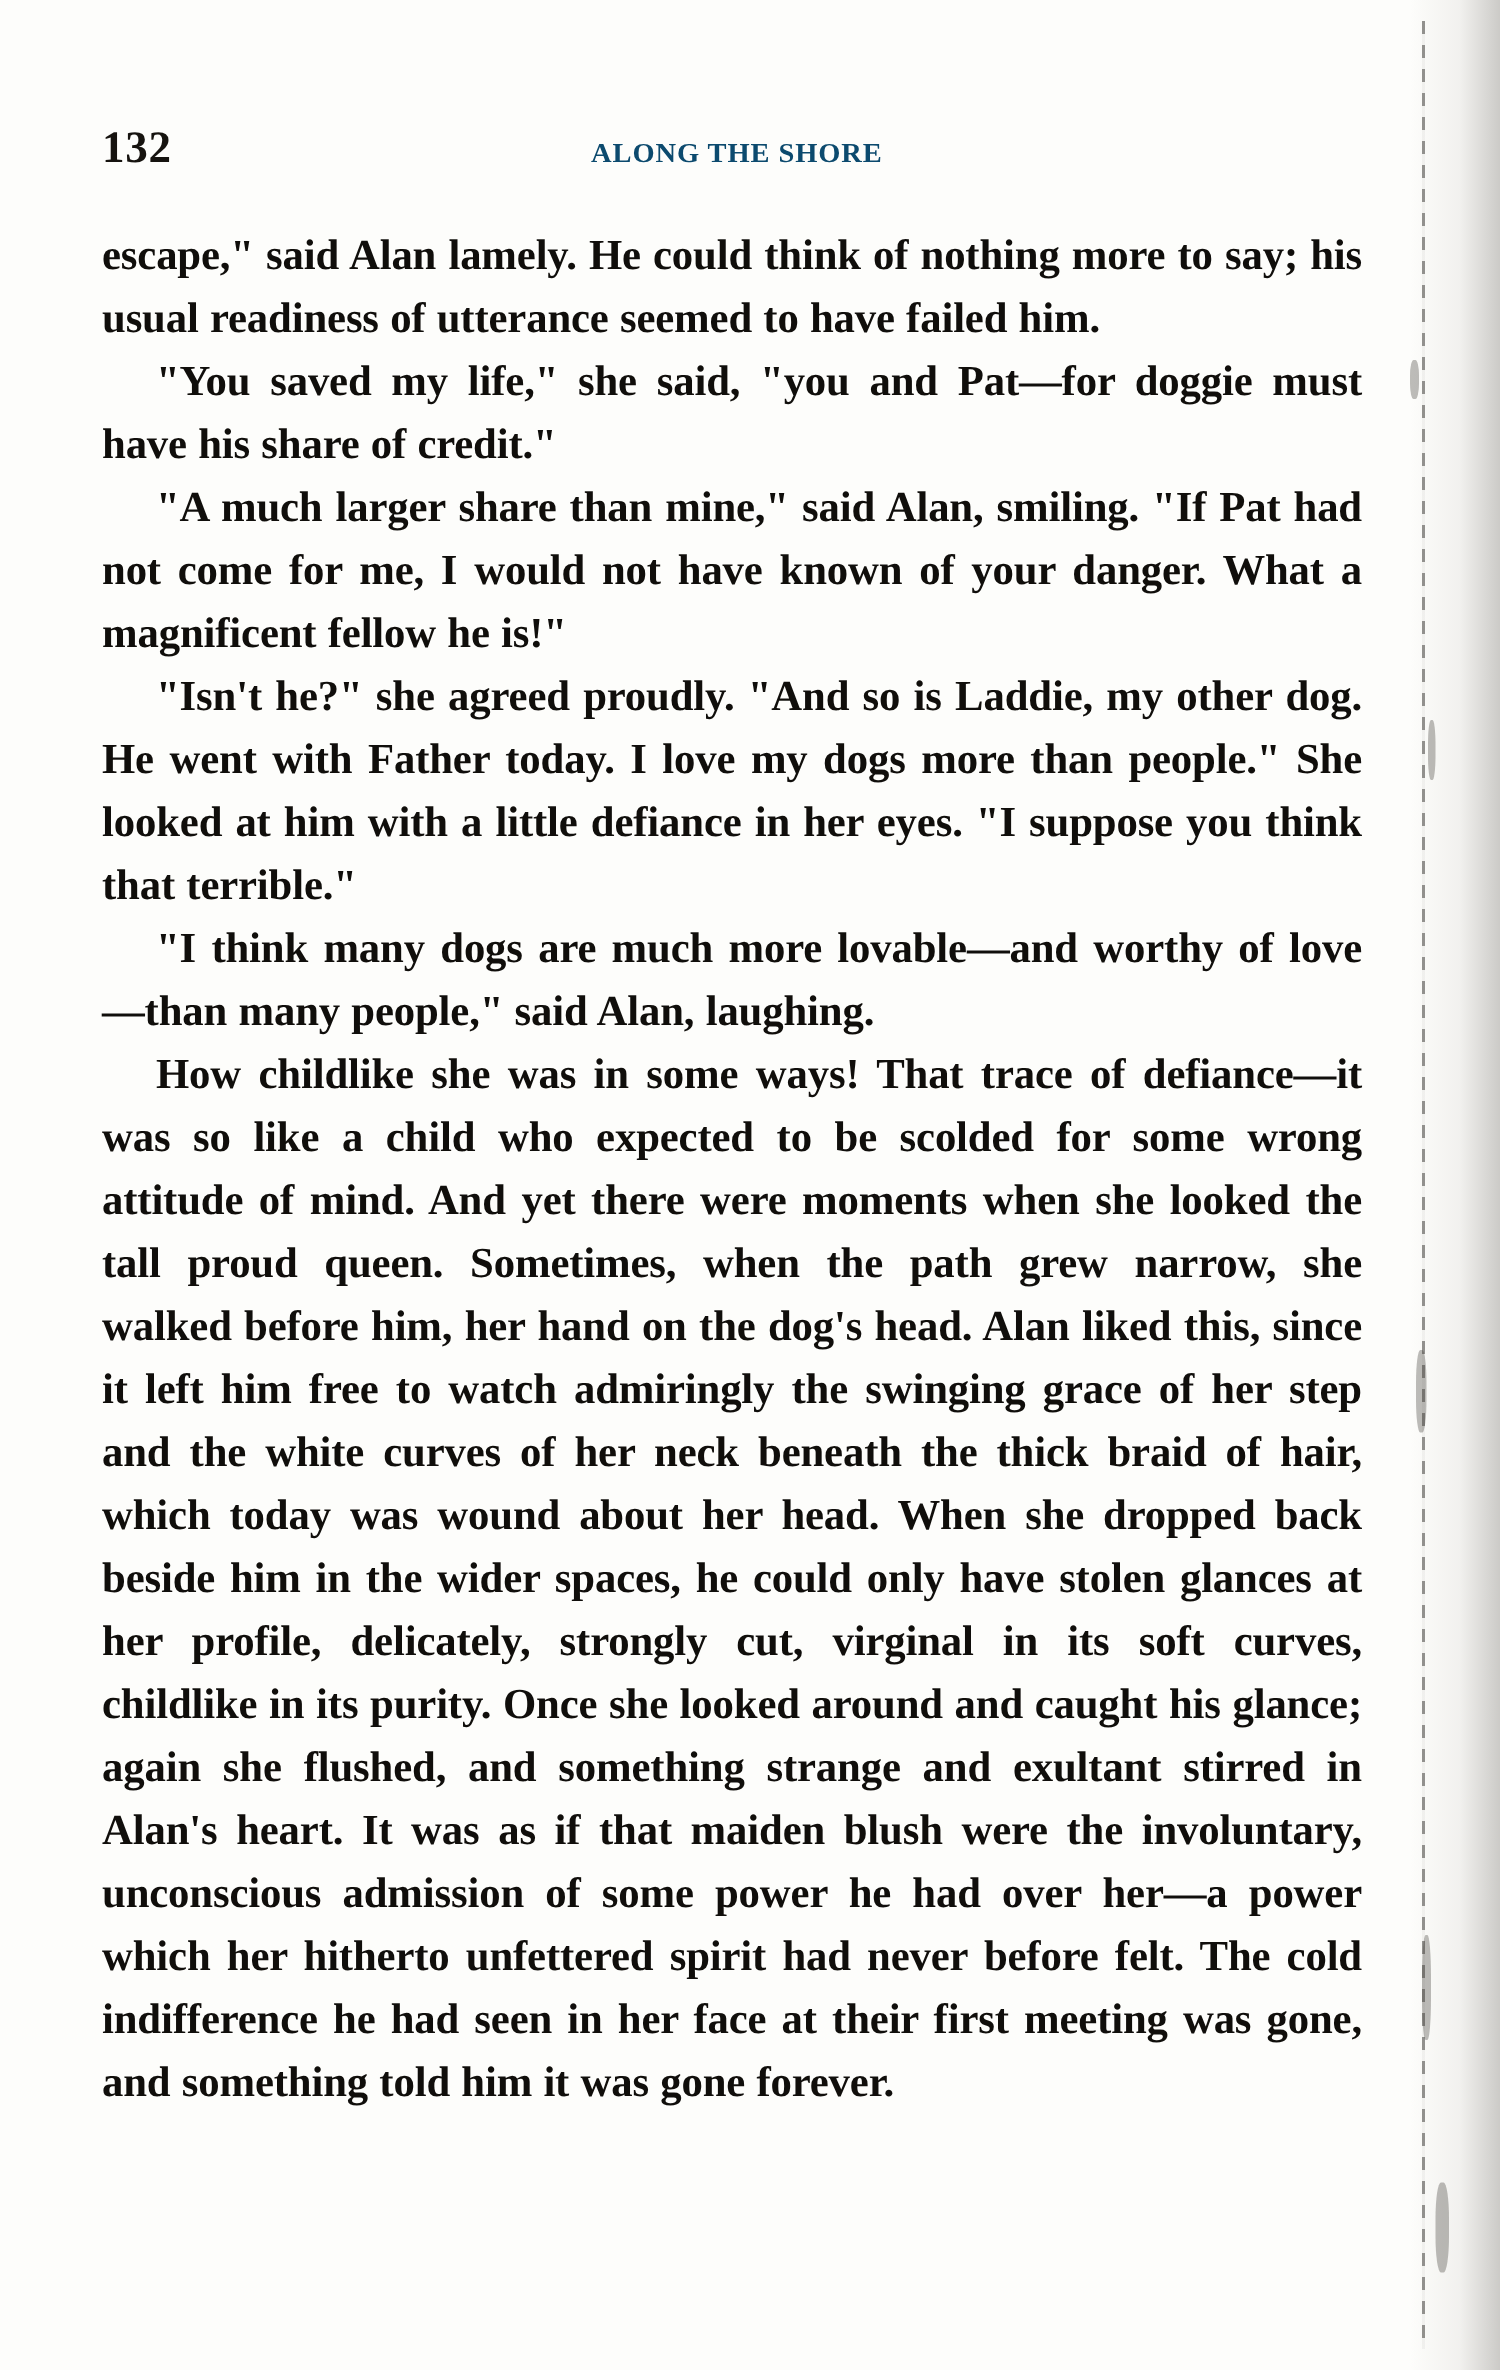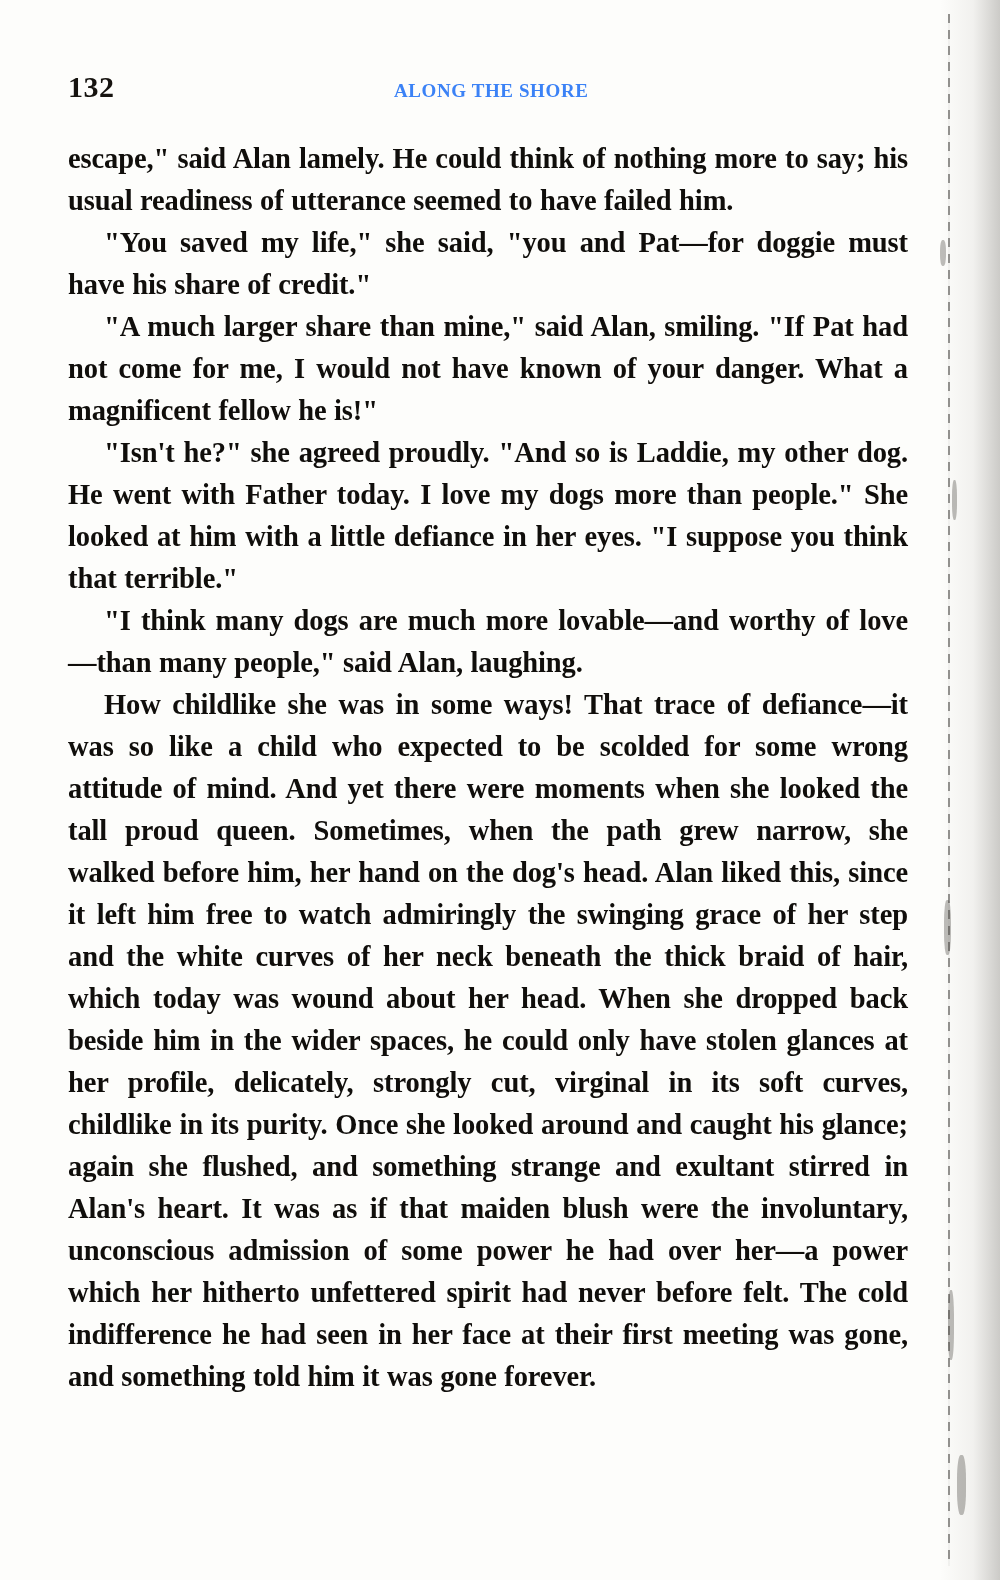--- a/index.html
+++ b/index.html
@@ -44,42 +44,42 @@
   }
   .speck {
     position: absolute;
     background: rgba(70,66,60,0.35);
     border-radius: 40%;
   }
 
   .content {
     position: absolute;
     left: 68px;
-    top: 70px;
+    top: 82px;
     width: 840px;
   }
 
   .header-row {
     display: flex;
     align-items: baseline;
     height: 46px;
   }
   .folio {
     font-size: 30px;
     font-weight: bold;
     letter-spacing: 0.5px;
     color: #16130f;
   }
   .running-head {
     flex: 1;
     text-align: center;
     font-size: 19px;
     font-weight: bold;
     letter-spacing: 0.6px;
-    color: #3b82f6;
+    color: #0c4a6e;
     margin-left: -40px;
     transform: scaleY(0.96);
   }
 
   .body-text {
     margin-top: 22px;
     font-size: 28.5px;
     line-height: 42px;
     color: #100e0b;
     text-align: justify;

